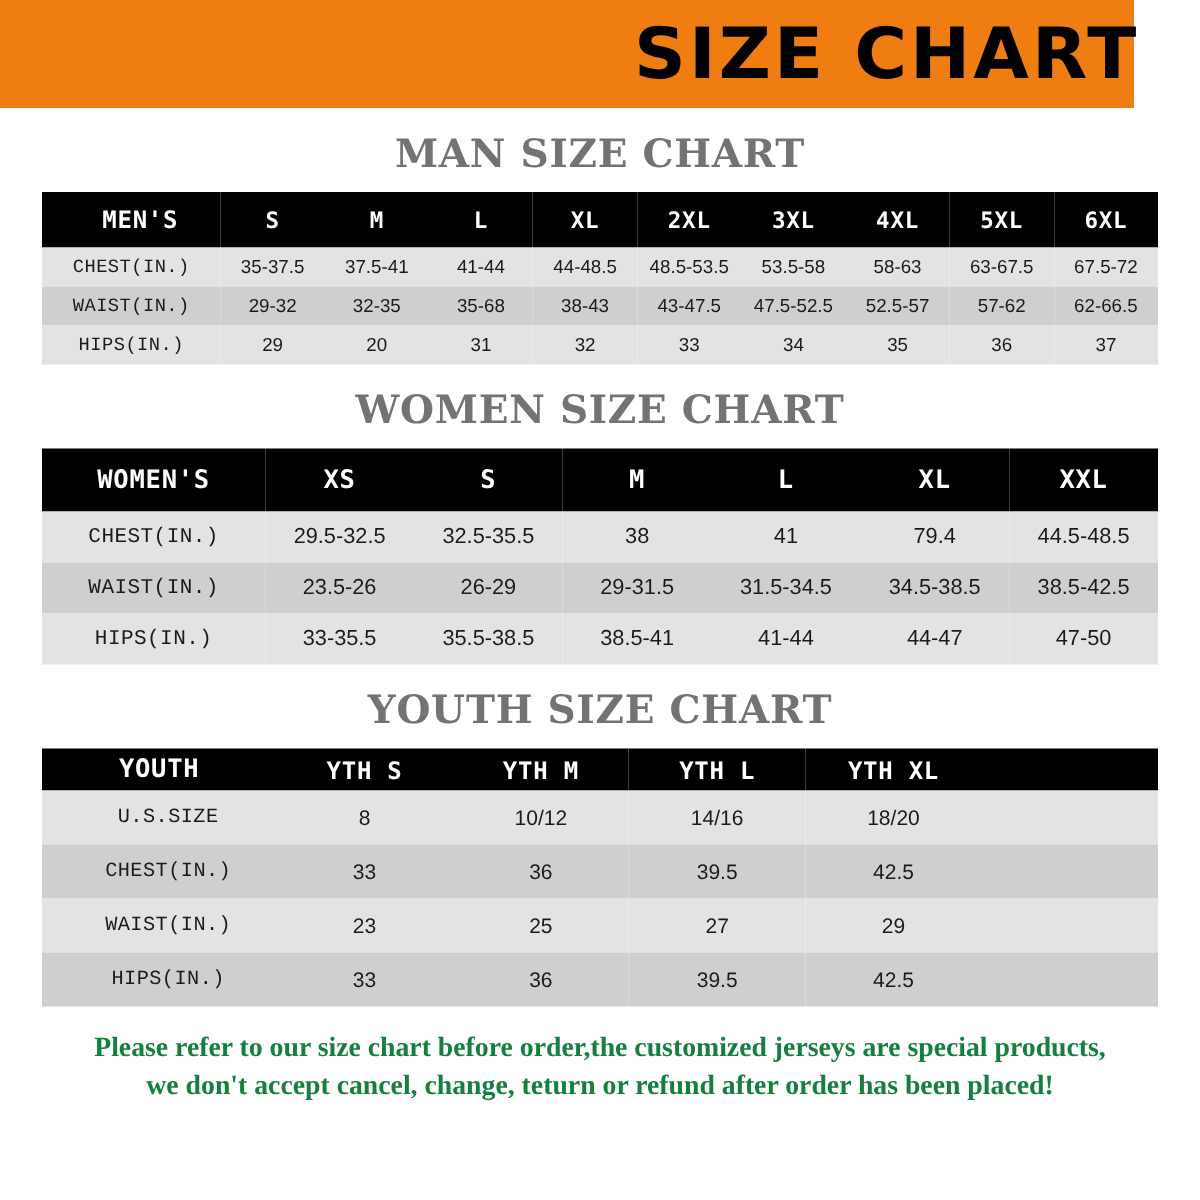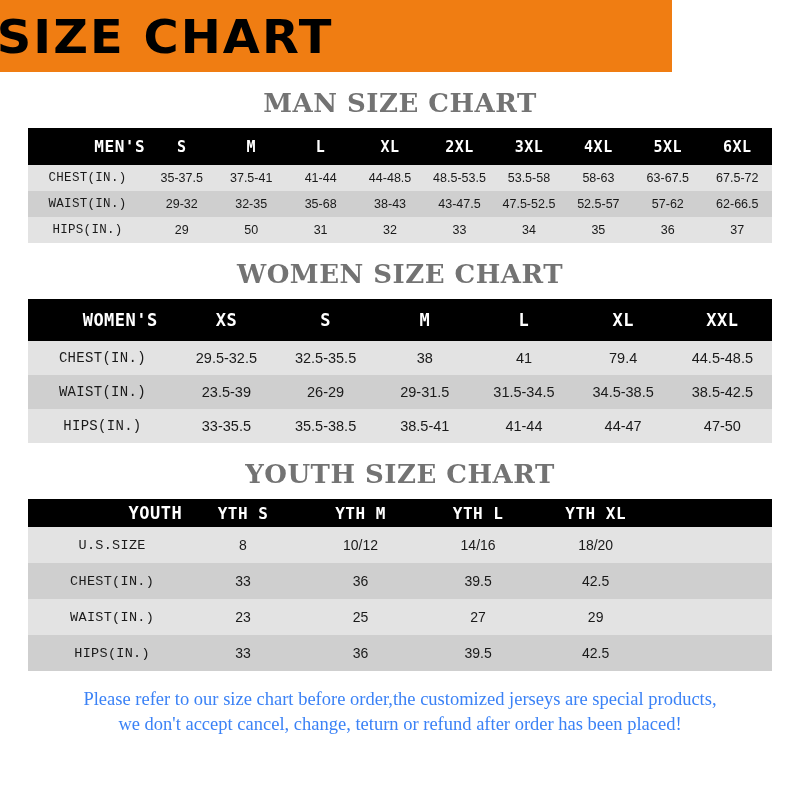--- a/index.html
+++ b/index.html
@@ -10,26 +10,26 @@
     font-family: "Liberation Sans", sans-serif;
   }
   .page {
     width: 800px; height: 800px;
     position: relative;
     background: #ffffff;
     overflow: hidden;
   }
   
   .header-band {
-    width: 672px;
+    width: 756px;
     height: 72px;
     background: #f07d12;
     display: flex;
     align-items: center;
-    justify-content: flex-start;
+    justify-content: flex-end;
   }
   .header-title {
     font-family: "DejaVu Sans", sans-serif;
     font-weight: bold;
     font-size: 47px;
     letter-spacing: 2px;
     color: #000000;
     line-height: 1;
     transform: scaleX(1.02);
   }
@@ -59,21 +59,21 @@
   table.size-table tr.head-row th {
     color: #ffffff;
     font-family: "DejaVu Sans Mono", monospace;
     font-weight: bold;
     font-size: 15px;
     padding: 9px 2px;
     text-align: center;
     letter-spacing: 0.5px;
   }
   table.size-table tr.head-row th.first-col {
-    text-align: right;
+    text-align: center;
     padding-left: 14px;
     font-size: 16px;
     margin-left: 13px;
   }
   table.size-table td {
     text-align: center;
     font-family: "Liberation Sans", sans-serif;
     font-size: 12.5px;
     color: #1a1a1a;
     padding: 6px 2px;
@@ -95,24 +95,25 @@
 
   #youth-table tr.head-row th { font-size: 16px; padding: 4px 2px; }
   #youth-table tr.head-row th.first-col { font-size: 17px; }
   #youth-table td { font-size: 14px; padding: 10px 2px; }
   #youth-table td.first-col { font-size: 13.5px; padding-left: 14px; }
 
   .footer-note {
     margin-top: 16px;
     padding: 0 18px;
     text-align: center;
-    color: #3b82f6;
+    color: #15803d;
     font-family: "Liberation Serif", serif;
     font-size: 18.5px;
     line-height: 1.35;
+    font-weight: bold;
   }
   .footer-note .line { display: block; }
 </style>
 </head>
 <body>
 
 <div class="page">
 
   <div class="header-band">
     <div class="header-title">SIZE CHART</div>
@@ -158,21 +159,21 @@
             <td>38-43</td>
             <td>43-47.5</td>
             <td>47.5-52.5</td>
             <td>52.5-57</td>
             <td>57-62</td>
             <td>62-66.5</td>
           </tr>
           <tr class="row-light">
             <td class="first-col">HIPS(IN.)</td>
             <td>29</td>
-            <td>50</td>
+            <td>20</td>
             <td>31</td>
             <td>32</td>
             <td>33</td>
             <td>34</td>
             <td>35</td>
             <td>36</td>
             <td>37</td>
           </tr>
         </tbody>
       </table>
@@ -197,21 +198,21 @@
             <td class="first-col">CHEST(IN.)</td>
             <td>29.5-32.5</td>
             <td>32.5-35.5</td>
             <td>38</td>
             <td>41</td>
             <td>79.4</td>
             <td>44.5-48.5</td>
           </tr>
           <tr class="row-dark">
             <td class="first-col">WAIST(IN.)</td>
-            <td>23.5-39</td>
+            <td>23.5-26</td>
             <td>26-29</td>
             <td>29-31.5</td>
             <td>31.5-34.5</td>
             <td>34.5-38.5</td>
             <td>38.5-42.5</td>
           </tr>
           <tr class="row-light">
             <td class="first-col">HIPS(IN.)</td>
             <td>33-35.5</td>
             <td>35.5-38.5</td>

